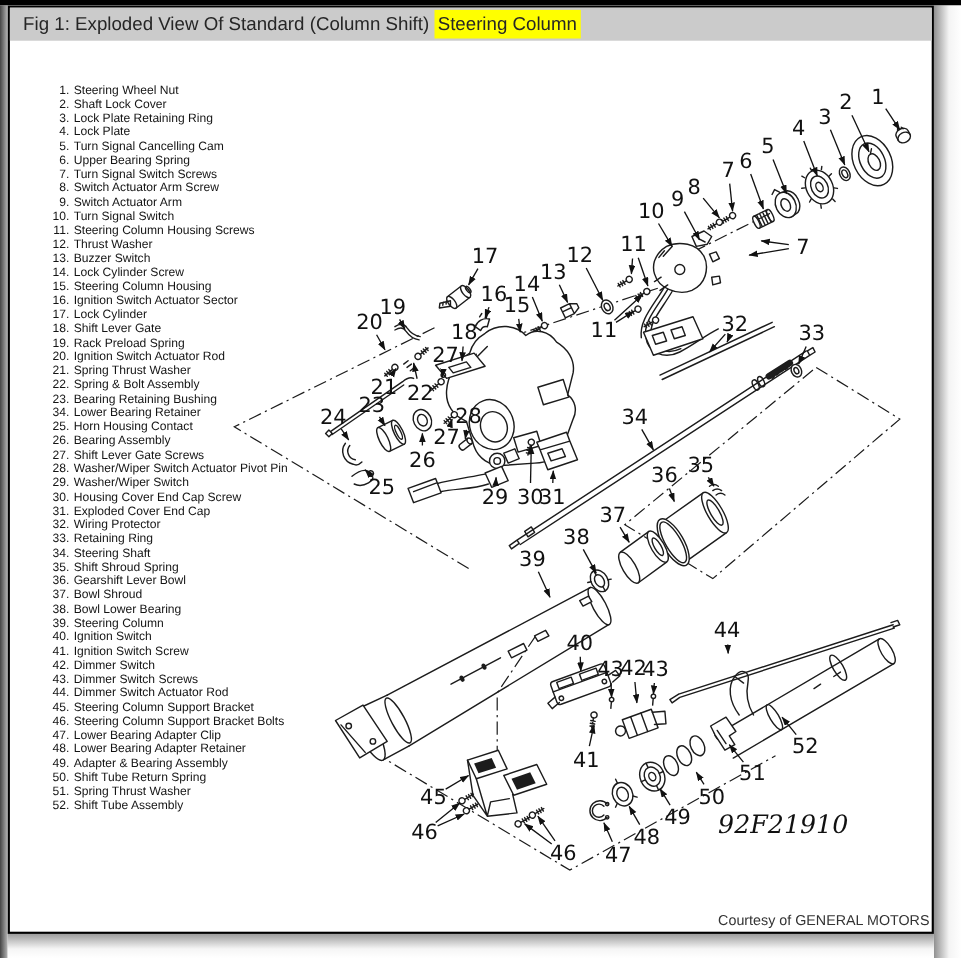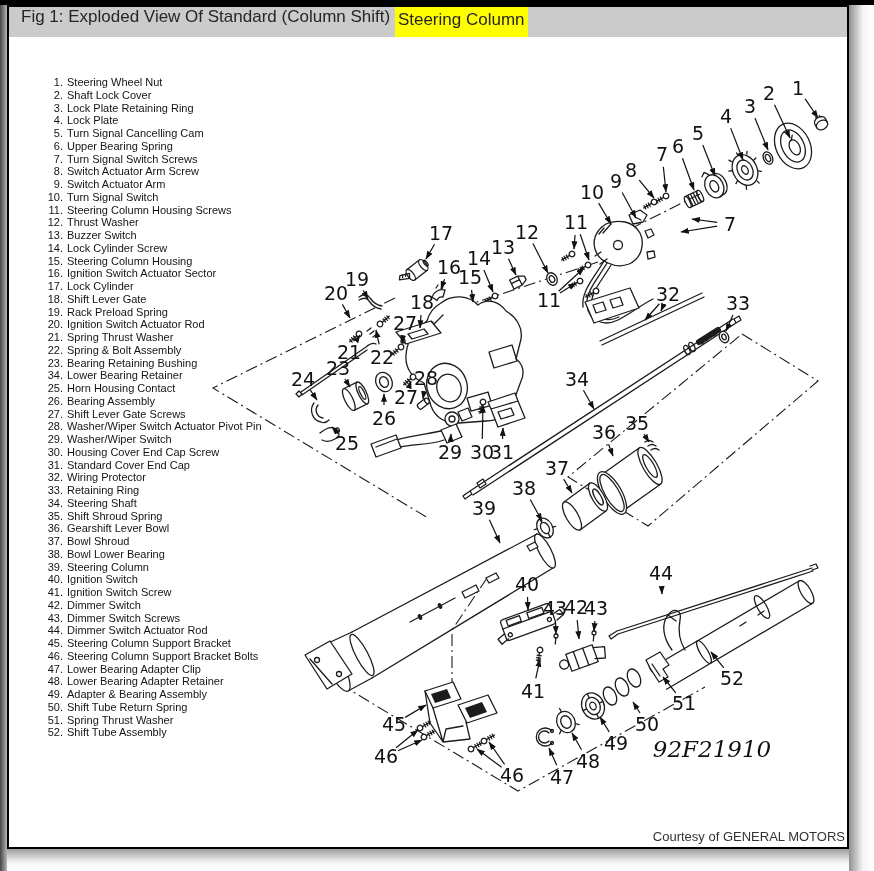--- a/index.html
+++ b/index.html
@@ -7,21 +7,21 @@
        font-family:"Liberation Sans",sans-serif;overflow:hidden}
   .top-strip{position:absolute;left:0;top:0;width:874px;height:5px;background:#000}
   .left-strip{position:absolute;left:0;top:5px;width:7px;height:866px;
        background:linear-gradient(to right,#454545,#b5b5b5)}
   .shadow-r{position:absolute;left:849px;top:5px;width:25px;height:866px;
        background:linear-gradient(to right,#909090,#f4f4f4 55%,#fff)}
   .shadow-b{position:absolute;left:7px;top:847px;width:842px;height:24px;
        background:linear-gradient(to bottom,#909090,#f5f5f5 65%,#fff)}
   .panel{position:absolute;left:7px;top:5px;width:838px;height:840px;
        background:#fff;border:2px solid #000}
-  .title-bar{height:30px;background:#cbcbcb;display:flex;
+  .title-bar{height:30px;background:#cbcbcb;display:flex;align-items:center;
        padding-left:12px;font-size:17px;color:#262626;white-space:pre}
   .hl{padding:3px 3px}
   .parts-list{position:absolute;left:40px;top:76px;font-size:11px;
        line-height:12.75px;color:#141414}
   .prow{white-space:nowrap}
   .num{display:inline-block;min-width:23px;text-align:right;margin-right:4px}
   .credit{position:absolute;left:7px;top:829px;width:838px;text-align:right;
        font-size:13px;color:#333}
   #diagram{position:absolute;left:0;top:0;pointer-events:none}
   .art{stroke:#1c1c1c;fill:none;stroke-width:1.3;stroke-linecap:round;stroke-linejoin:round}
@@ -441,21 +441,21 @@
     <div class="prow"><span class="num">21.</span><span>Spring Thrust Washer</span></div>
     <div class="prow"><span class="num">22.</span><span>Spring &amp; Bolt Assembly</span></div>
     <div class="prow"><span class="num">23.</span><span>Bearing Retaining Bushing</span></div>
     <div class="prow"><span class="num">34.</span><span>Lower Bearing Retainer</span></div>
     <div class="prow"><span class="num">25.</span><span>Horn Housing Contact</span></div>
     <div class="prow"><span class="num">26.</span><span>Bearing Assembly</span></div>
     <div class="prow"><span class="num">27.</span><span>Shift Lever Gate Screws</span></div>
     <div class="prow"><span class="num">28.</span><span>Washer/Wiper Switch Actuator Pivot Pin</span></div>
     <div class="prow"><span class="num">29.</span><span>Washer/Wiper Switch</span></div>
     <div class="prow"><span class="num">30.</span><span>Housing Cover End Cap Screw</span></div>
-    <div class="prow"><span class="num">31.</span><span>Standard Cover End Cap</span></div>
+    <div class="prow"><span class="num">31.</span><span>Exploded Cover End Cap</span></div>
     <div class="prow"><span class="num">32.</span><span>Wiring Protector</span></div>
     <div class="prow"><span class="num">33.</span><span>Retaining Ring</span></div>
     <div class="prow"><span class="num">34.</span><span>Steering Shaft</span></div>
     <div class="prow"><span class="num">35.</span><span>Shift Shroud Spring</span></div>
     <div class="prow"><span class="num">36.</span><span>Gearshift Lever Bowl</span></div>
     <div class="prow"><span class="num">37.</span><span>Bowl Shroud</span></div>
     <div class="prow"><span class="num">38.</span><span>Bowl Lower Bearing</span></div>
     <div class="prow"><span class="num">39.</span><span>Steering Column</span></div>
     <div class="prow"><span class="num">40.</span><span>Ignition Switch</span></div>
     <div class="prow"><span class="num">41.</span><span>Ignition Switch Screw</span></div>

